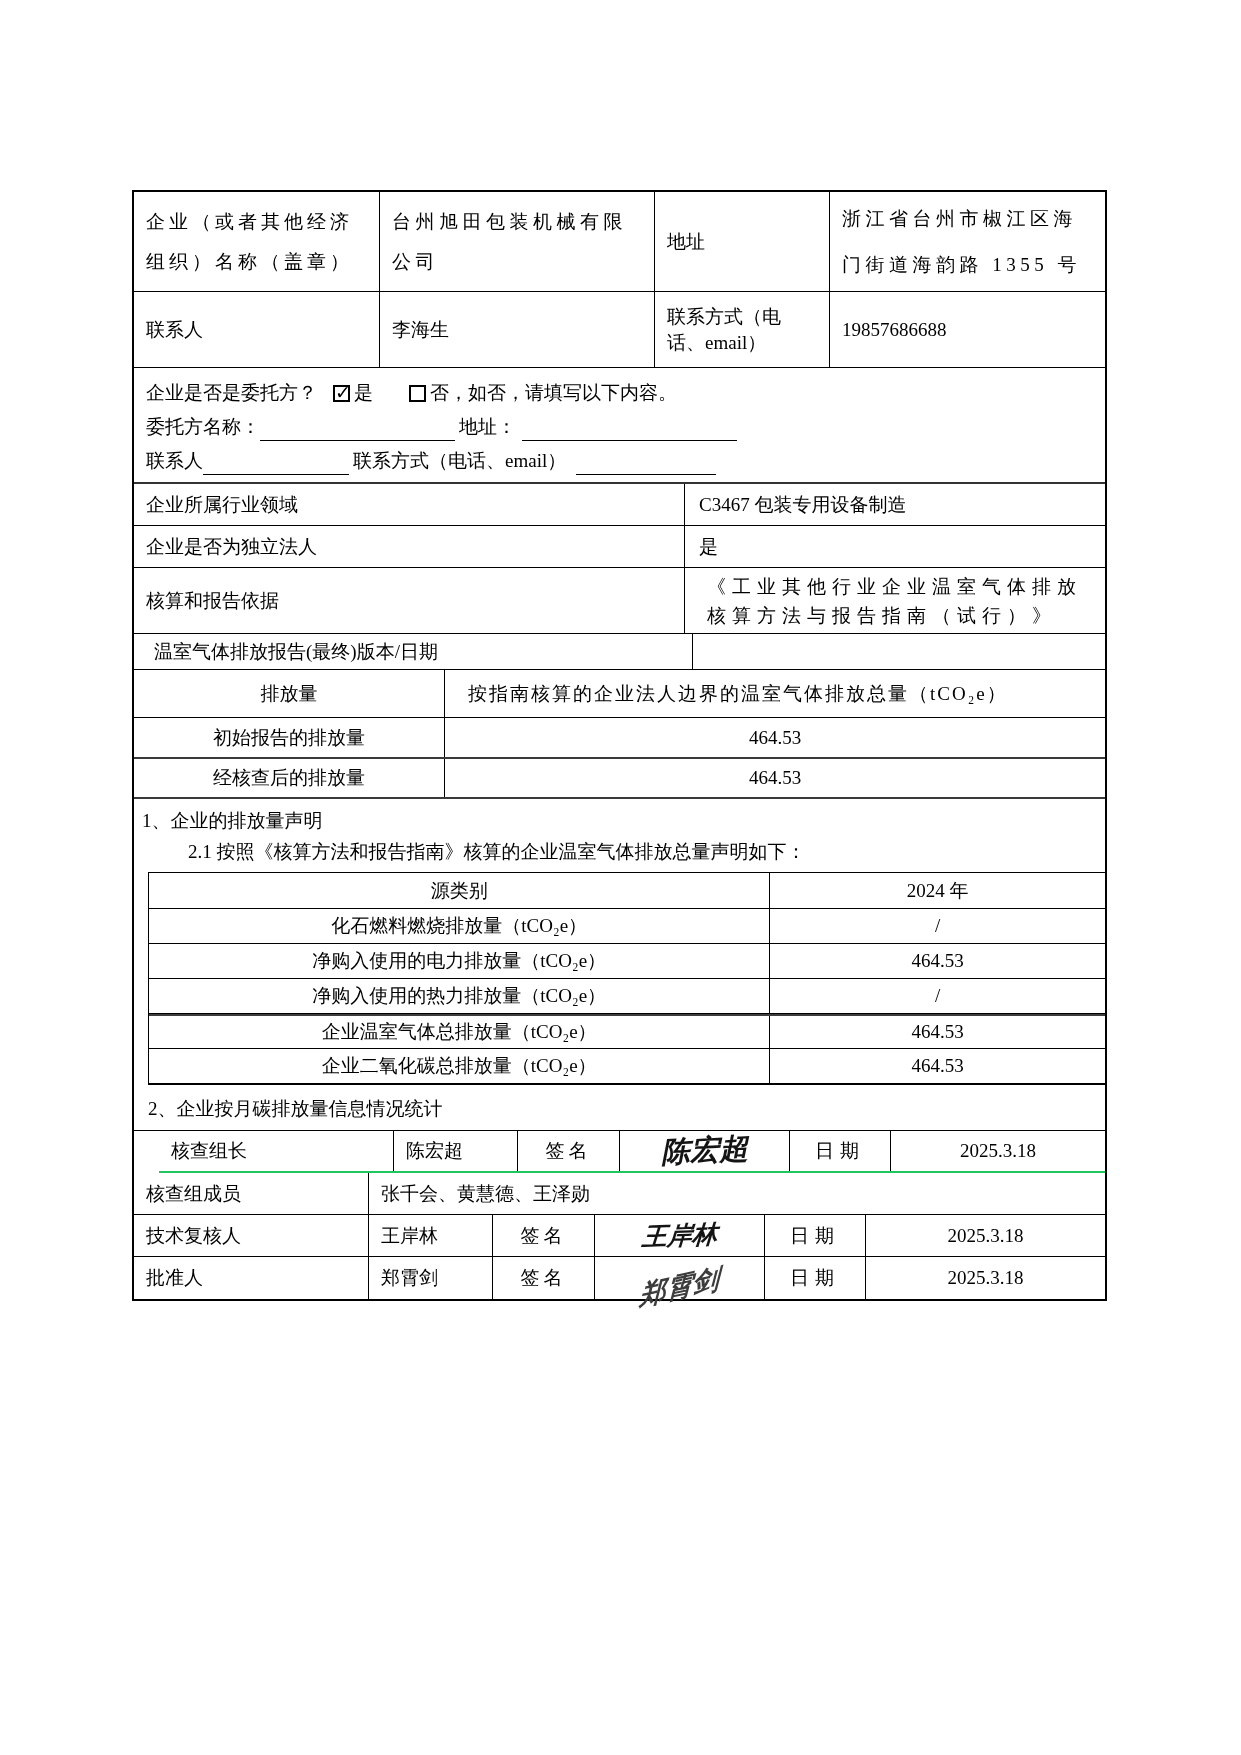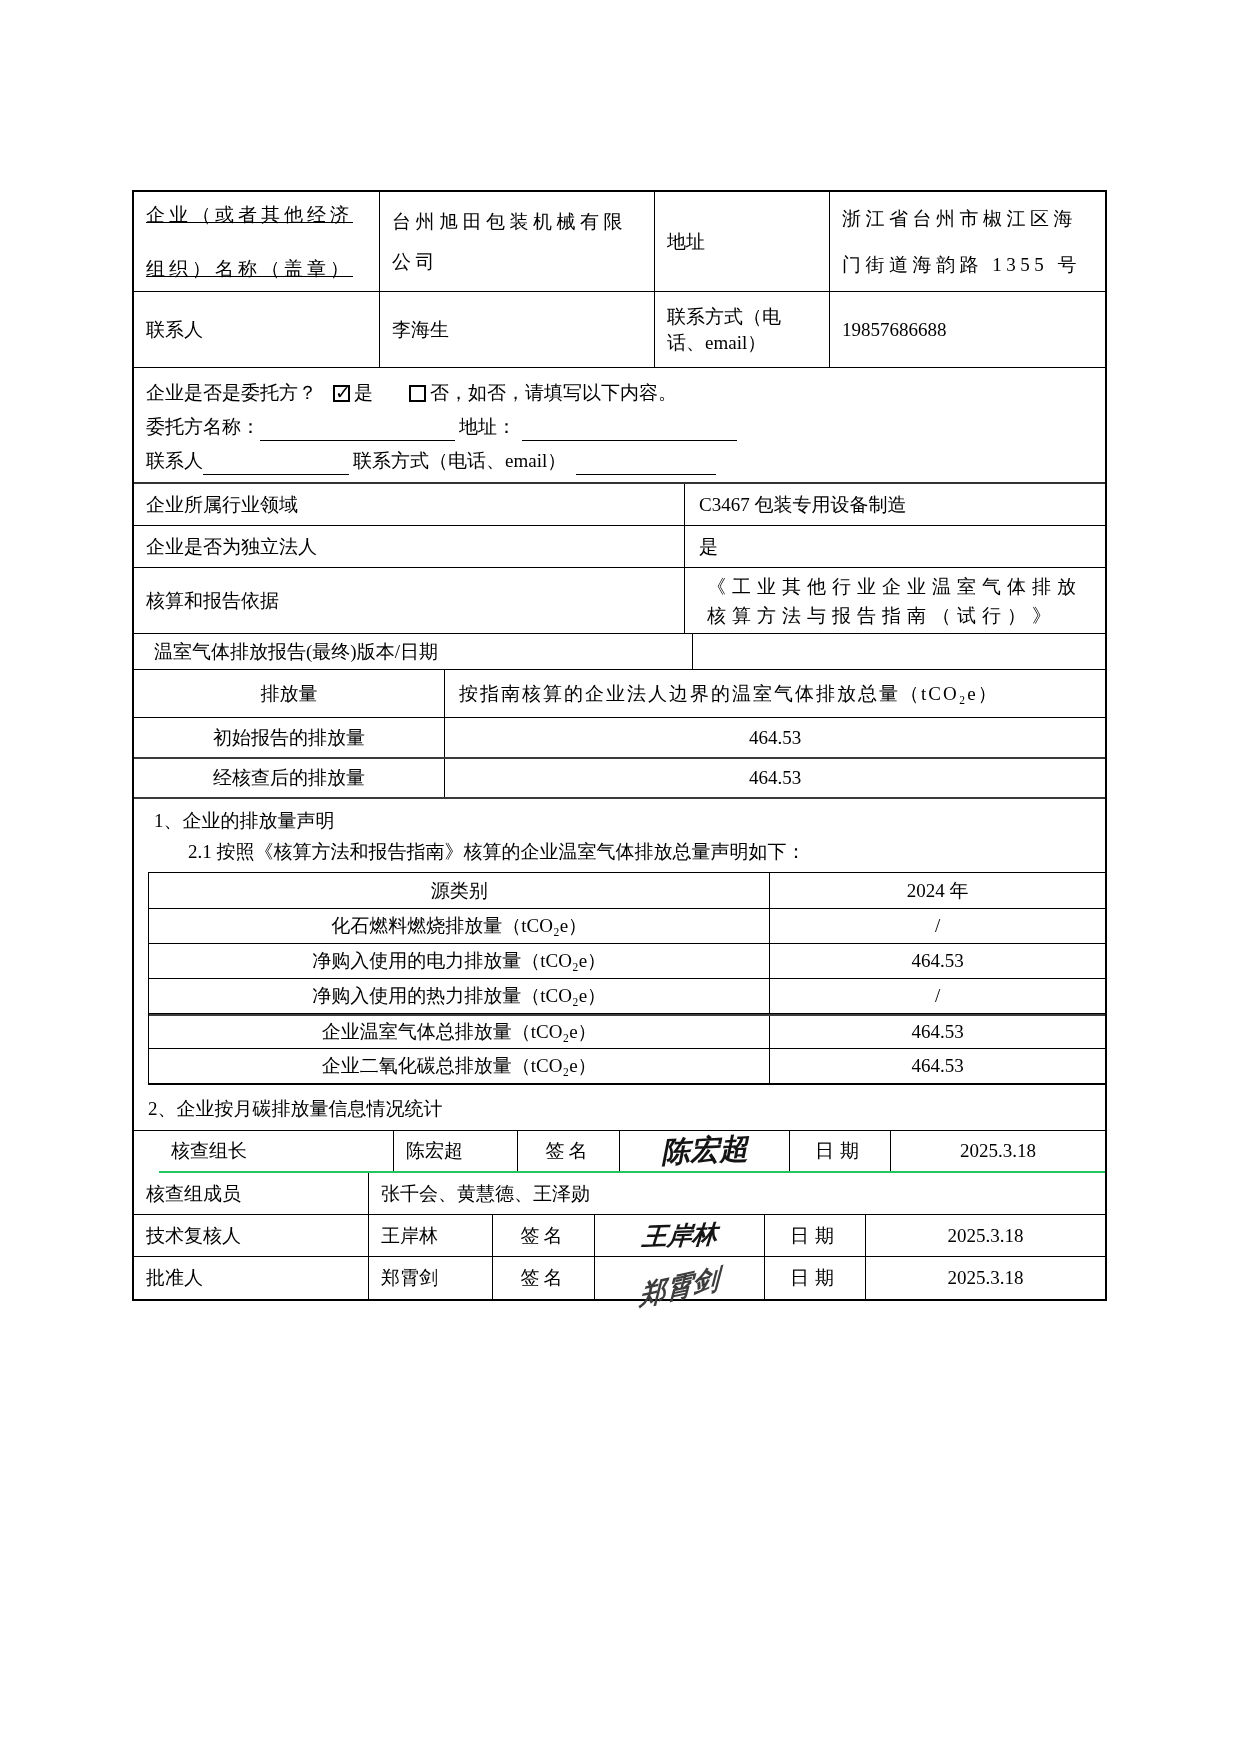--- a/index.html
+++ b/index.html
@@ -32,21 +32,21 @@
     overflow: hidden;
   }
   .cell.last { border-right: none; }
   .cell.center { justify-content: center; text-align: center; }
   
   .r1 { height: 100px; }
   .c-w1 { width: 246px; }
   .c-w2 { width: 275px; }
   .c-w3 { width: 175px; padding-right: 34px; }
   .c-w4 { flex: 1; }
-  .spread4 { letter-spacing: 4px; line-height: 54px; text-decoration: underline; }
+  .spread4 { letter-spacing: 4px; line-height: 40px; }
   .spread45 { letter-spacing: 4.5px; line-height: 40px; }
   .addr { letter-spacing: 4.5px; line-height: 46px; }
   
   .r2 { height: 76px; }
   
   .r3 { height: 116px; display: block; padding: 8px 0 13px 12px; border-bottom: 2px solid #333; }
   .dele-line { height: 34px; display: flex; align-items: center; white-space: nowrap; }
   .q { margin-right: 14px; }
   .checkbox {
     width: 17px; height: 17px;
@@ -68,29 +68,29 @@
   .b145 { width: 146px; }
   .b140 { width: 140px; margin-left: 10px; }
   .lbl-after { margin-left: 4px; }
   .c-label { width: 551px; padding-left: 12px; }
   .c-value { flex: 1; padding-left: 14px; padding-right: 14px; }
   .h42 { height: 42px; }
   .h66 { height: 66px; gap: 8px; }
   .h36 { height: 36px; padding-left: 8px; }
   .guide { letter-spacing: 6px; line-height: 29px; }
   
-  .h48 { height: 48px; }
+  .h48 { height: 48px; gap: 9px; }
   .h41 { height: 41px; }
   .h40 { height: 40px; }
   .c-em-label { width: 311px; justify-content: center; text-align: center; }
   .em-head-val { letter-spacing: 2px; }
   .num { font-size: 19px; }
   
   .decl { display: block; height: 332px; padding-top: 8px; }
-  .decl-title { padding-left: 20px; height: 28px; display: flex; align-items: center; }
+  .decl-title { padding-left: 8px; height: 28px; display: flex; align-items: center; }
   .decl-sub { padding-left: 54px; height: 28px; display: flex; align-items: center; margin-top: 3px; }
   .inner-table {
     margin: 6px 0 0 14px;
     width: calc(100% - 14px);
     border: 1px solid #000;
     border-right: none;
   }
   .irow { display: flex; border-bottom: 1px solid #000; height: 35px; }
   .irow.head { height: 36px; }
   .irow:last-child { border-bottom: 1px solid #000; }

